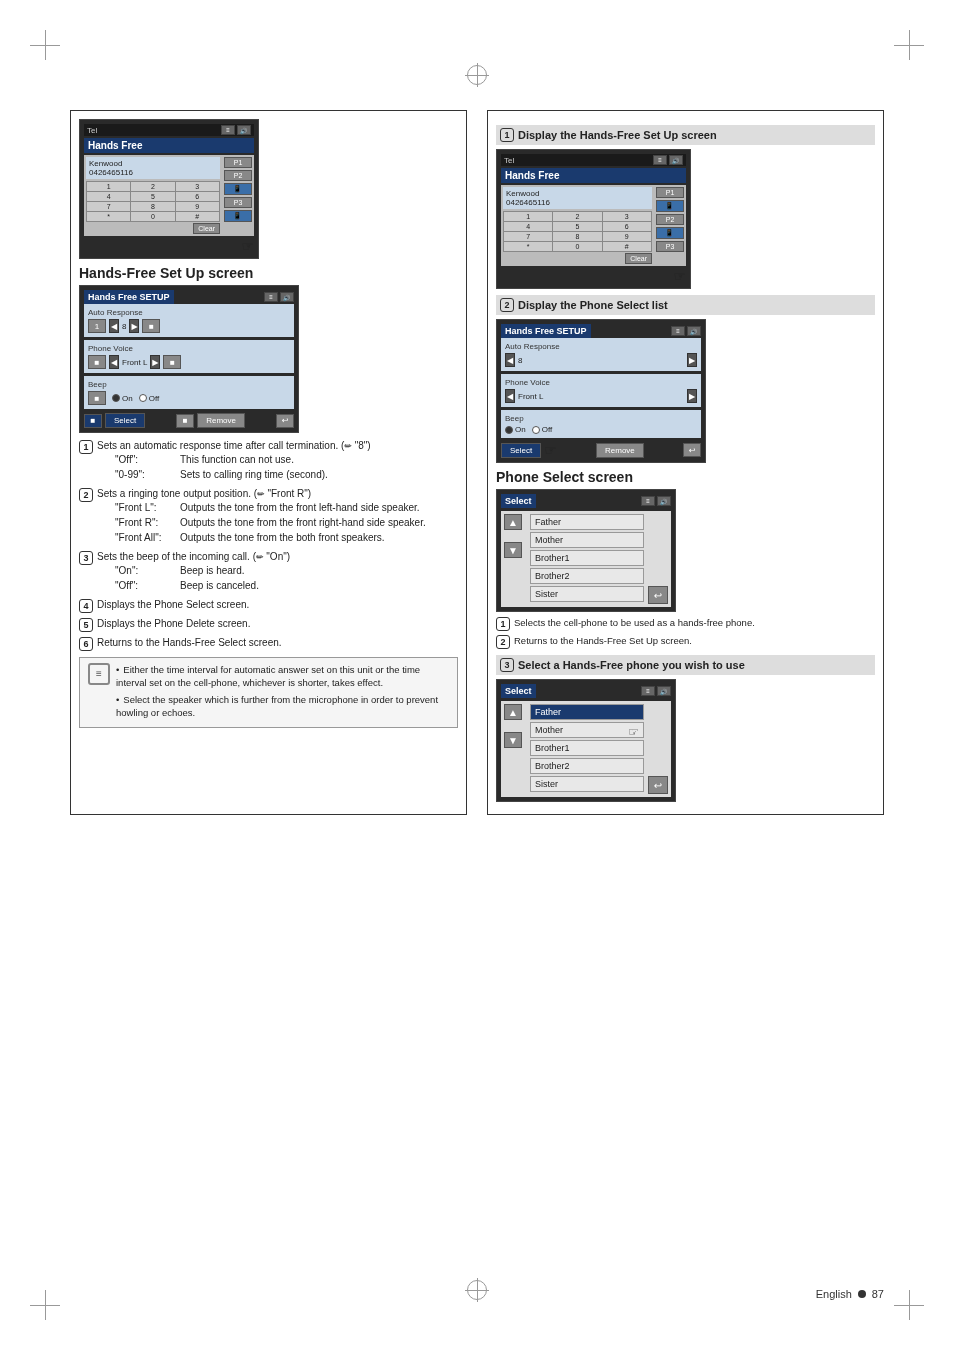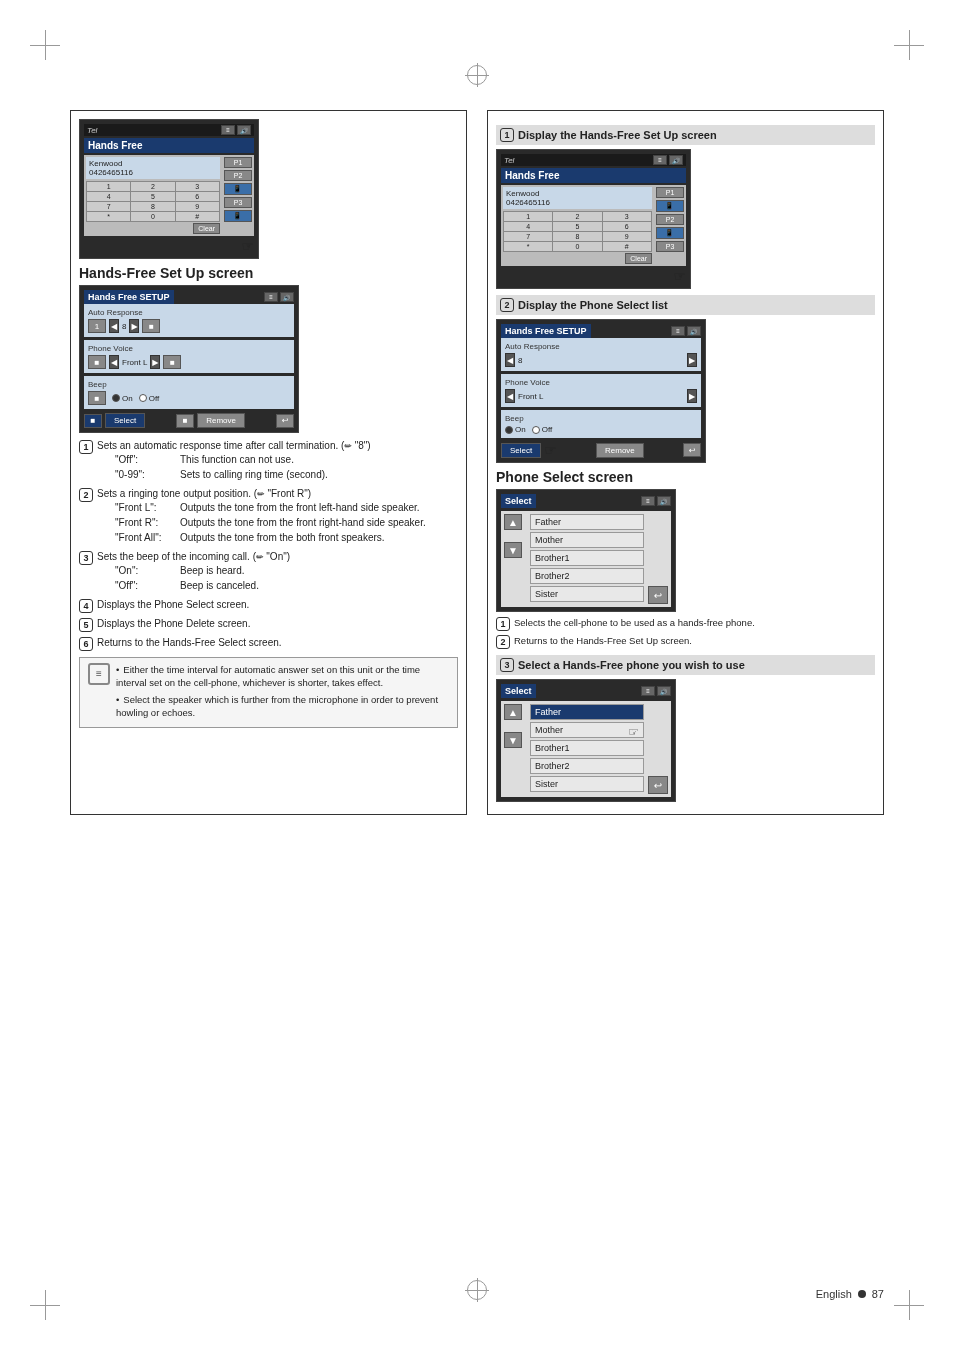--- a/index.html
+++ b/index.html
@@ -116,21 +116,20 @@
 
     .device-header {
       display: flex;
       justify-content: space-between;
       align-items: center;
       background: #1a1a1a;
       color: #ccc;
       font-size: 8px;
       padding: 1px 3px;
       margin-bottom: 2px;
-      font-style: italic;
     }
 
     .device-title {
       color: #fff;
       font-size: 10px;
       font-weight: bold;
       background: #1a3a6e;
       padding: 2px 4px;
       margin-bottom: 2px;
     }

